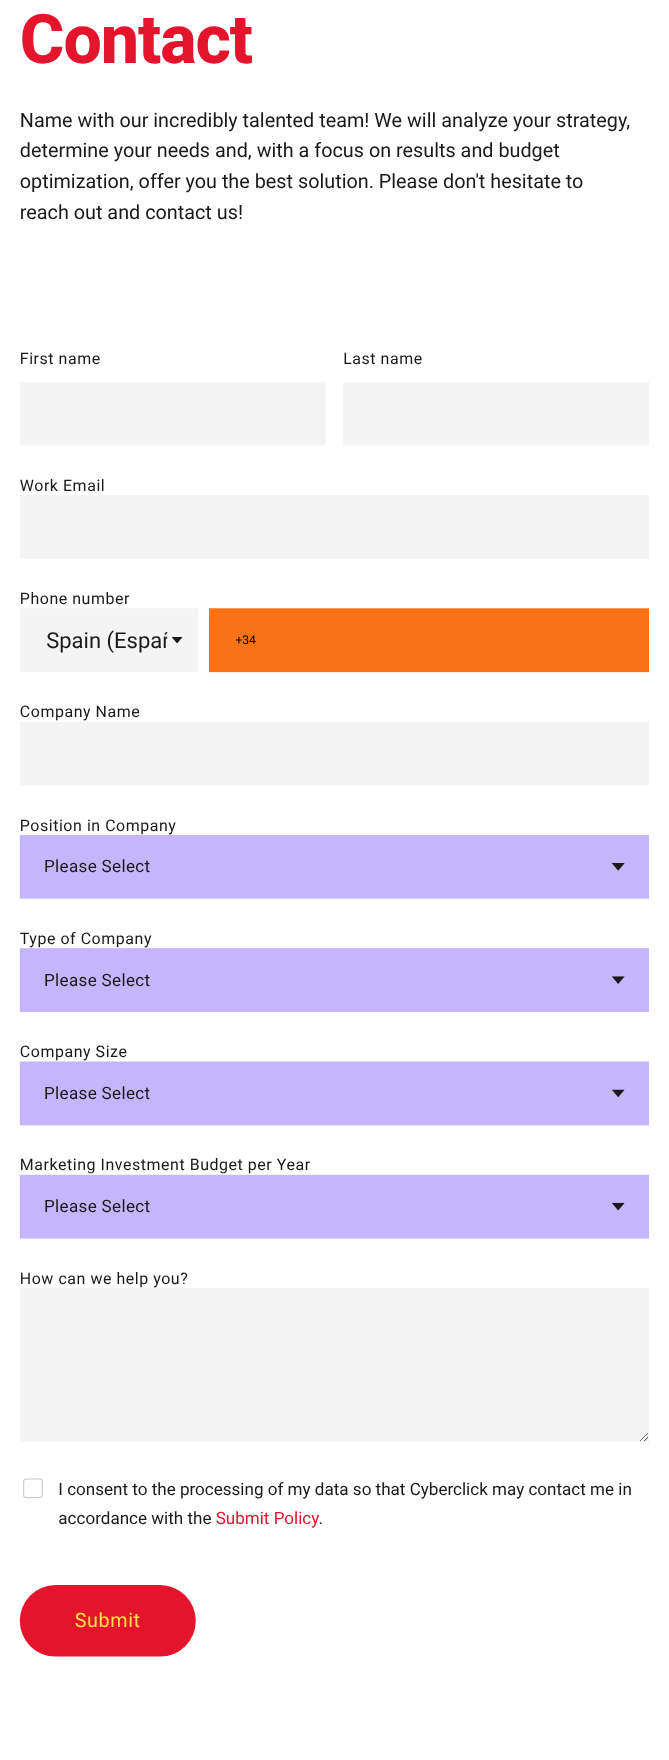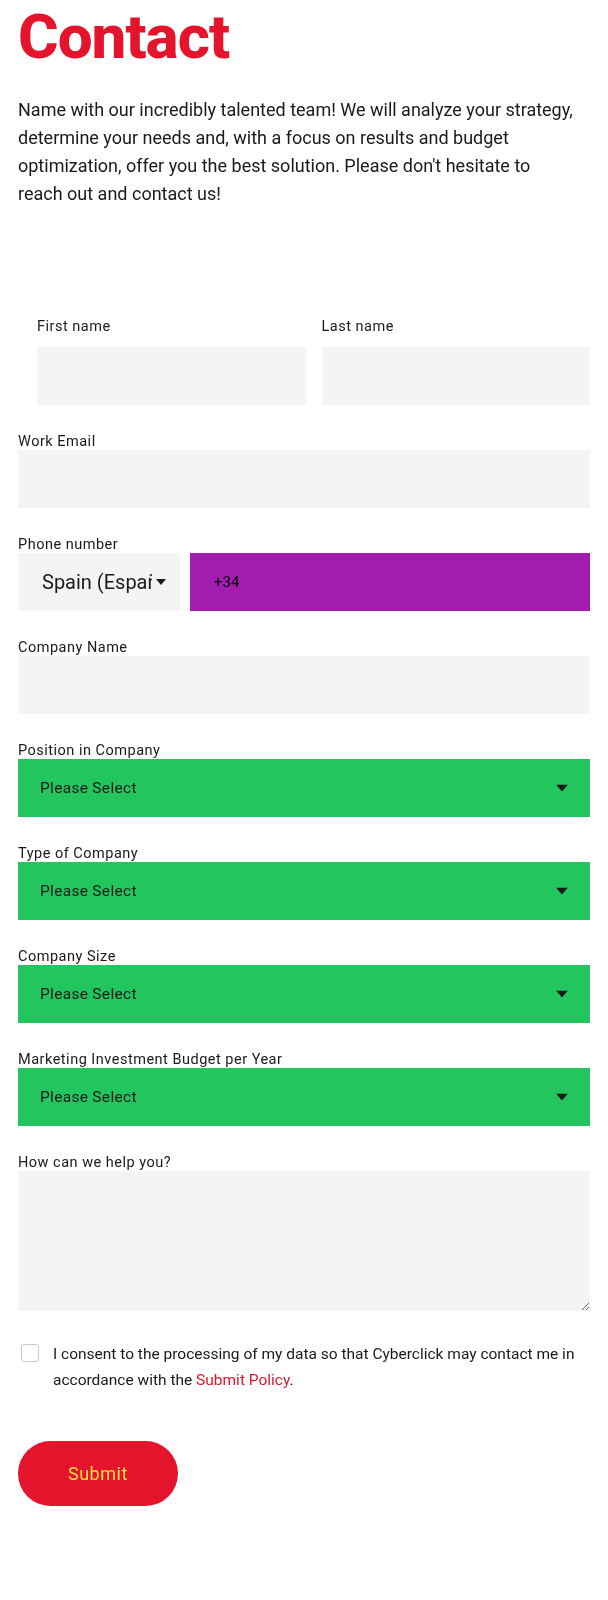--- a/index.html
+++ b/index.html
@@ -23,21 +23,20 @@
   font-size: 18px;
   line-height: 1.55;
   color: #1a1a1a;
   margin-bottom: 110px;
   max-width: 560px;
 }
 .form-row {
   display: flex;
   gap: 16px;
   margin-bottom: 26px;
-  margin-left: 19px;
 }
 .form-field {
   flex: 1;
   display: flex;
   flex-direction: column;
 }
 label.field-label {
   font-size: 14.5px;
   letter-spacing: 0.5px;
   color: #1a1a1a;
@@ -69,31 +68,31 @@
   display: flex;
   align-items: center;
 }
 .country-select .caret-small {
   position: absolute;
   right: 14px;
   top: 50%;
   transform: translateY(-50%);
 }
 .phone-value-input {
-  background: #a21caf;
+  background: #f97316;
   border: none;
   height: 58px;
   padding: 0 24px;
-  font-size: 15px;
+  font-size: 11px;
   font-family: inherit;
   flex: 1;
 }
 .select-wrapper {
   position: relative;
-  background: #22c55e;
+  background: #c4b5fd;
   height: 58px;
   display: flex;
   align-items: center;
   padding: 0 22px;
 }
 .select-wrapper .select-value {
   font-size: 15.5px;
   letter-spacing: 0.3px;
 }
 .select-wrapper .caret {

